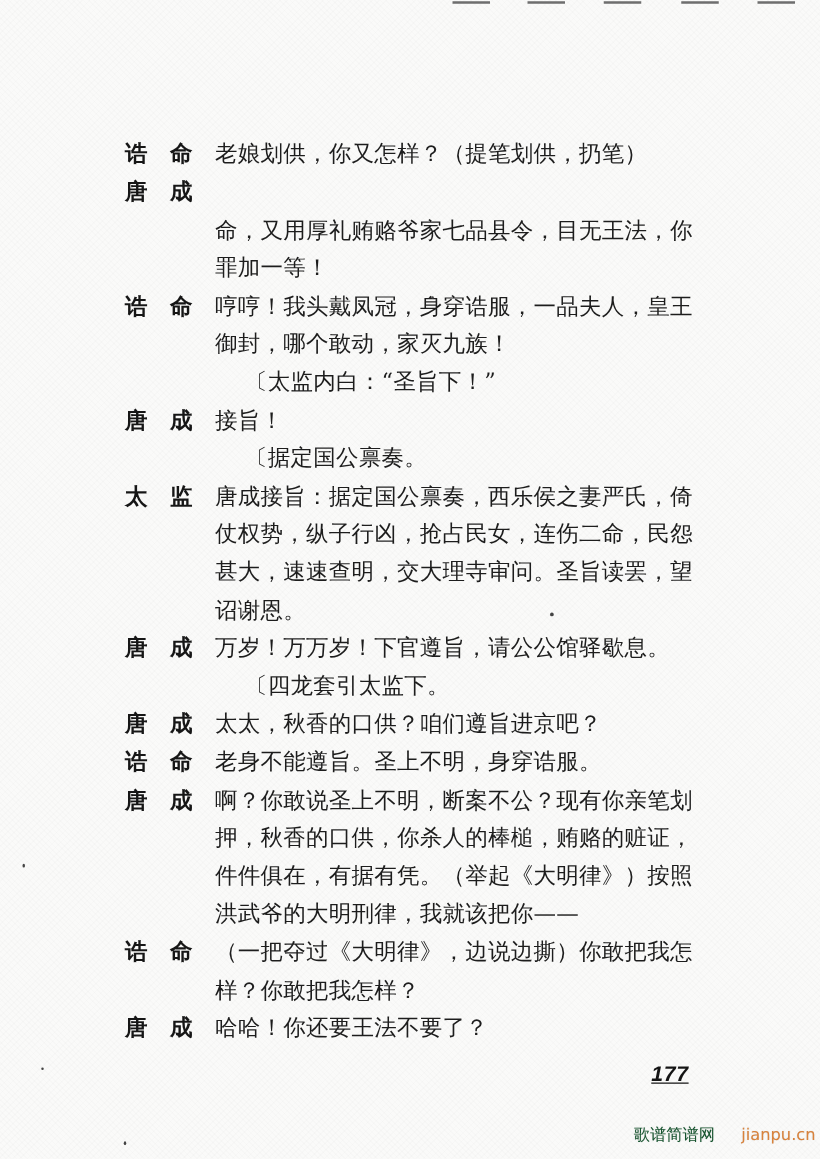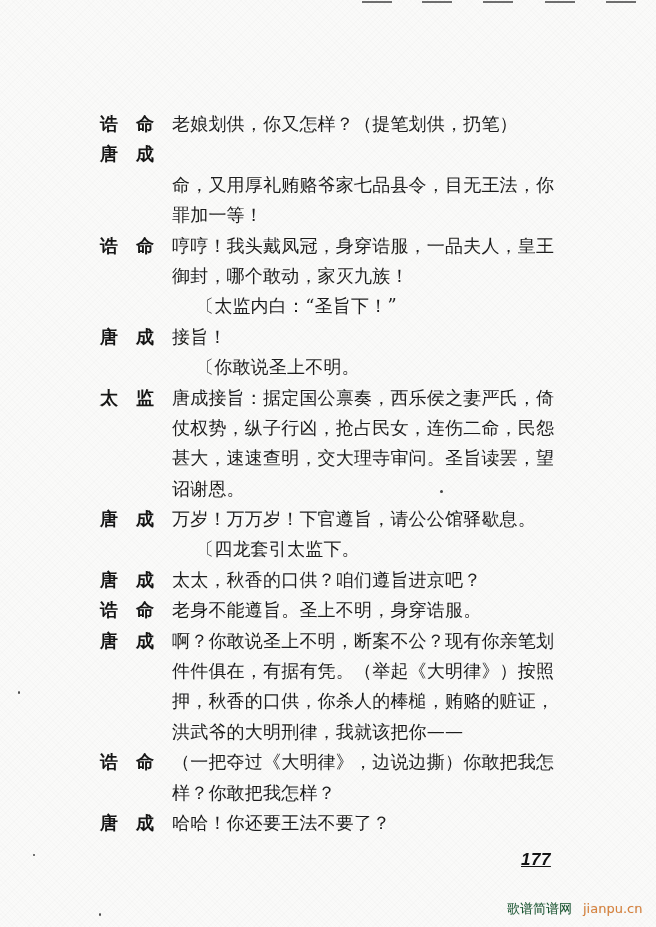--- a/index.html
+++ b/index.html
@@ -83,21 +83,21 @@
       font-size: 13px;
       line-height: 16px;
       white-space: nowrap;
       text-shadow: 0 0 1px rgba(0,0,0,0.15);
     }
     .wm-cn {
       font-family: "DejaVu Serif", serif;
     }
     .wm-en {
       font-family: "DejaVu Sans", sans-serif;
-      margin-left: 11px;
+      margin-left: 21px;
     }
     .speck {
       position: absolute;
       background: #444;
       border-radius: 50%;
     }
   </style>
 </head>
 <body style="background-color: rgb(250, 250, 249); color: rgb(29, 29, 29);">
 
@@ -152,21 +152,21 @@
   <div class="entry">
     <div class="line">
       <span class="spk c1">唐</span>
       <span class="spk c2">成</span>
       <span class="txt">接旨！</span>
     </div>
   </div>
 
   <div class="entry stage">
     <div class="line">
-      <span class="txt">〔你敢说圣上不明。</span>
+      <span class="txt">〔据定国公禀奏。</span>
     </div>
   </div>
 
   <div class="entry">
     <div class="line">
       <span class="spk c1">太</span>
       <span class="spk c2">监</span>
       <span class="txt">唐成接旨：据定国公禀奏，西乐侯之妻严氏，倚</span>
     </div>
     <div class="line">
@@ -210,24 +210,24 @@
     </div>
   </div>
 
   <div class="entry">
     <div class="line">
       <span class="spk c1">唐</span>
       <span class="spk c2">成</span>
       <span class="txt">啊？你敢说圣上不明，断案不公？现有你亲笔划</span>
     </div>
     <div class="line">
+      <span class="txt">押，秋香的口供，你杀人的棒槌，贿赂的赃证，</span>
+    </div>
+    <div class="line">
       <span class="txt">件件俱在，有据有凭。（举起《大明律》）按照</span>
-    </div>
-    <div class="line">
-      <span class="txt">押，秋香的口供，你杀人的棒槌，贿赂的赃证，</span>
     </div>
     <div class="line">
       <span class="txt">洪武爷的大明刑律，我就该把你——</span>
     </div>
   </div>
 
   <div class="entry">
     <div class="line">
       <span class="spk c1">诰</span>
       <span class="spk c2">命</span>

